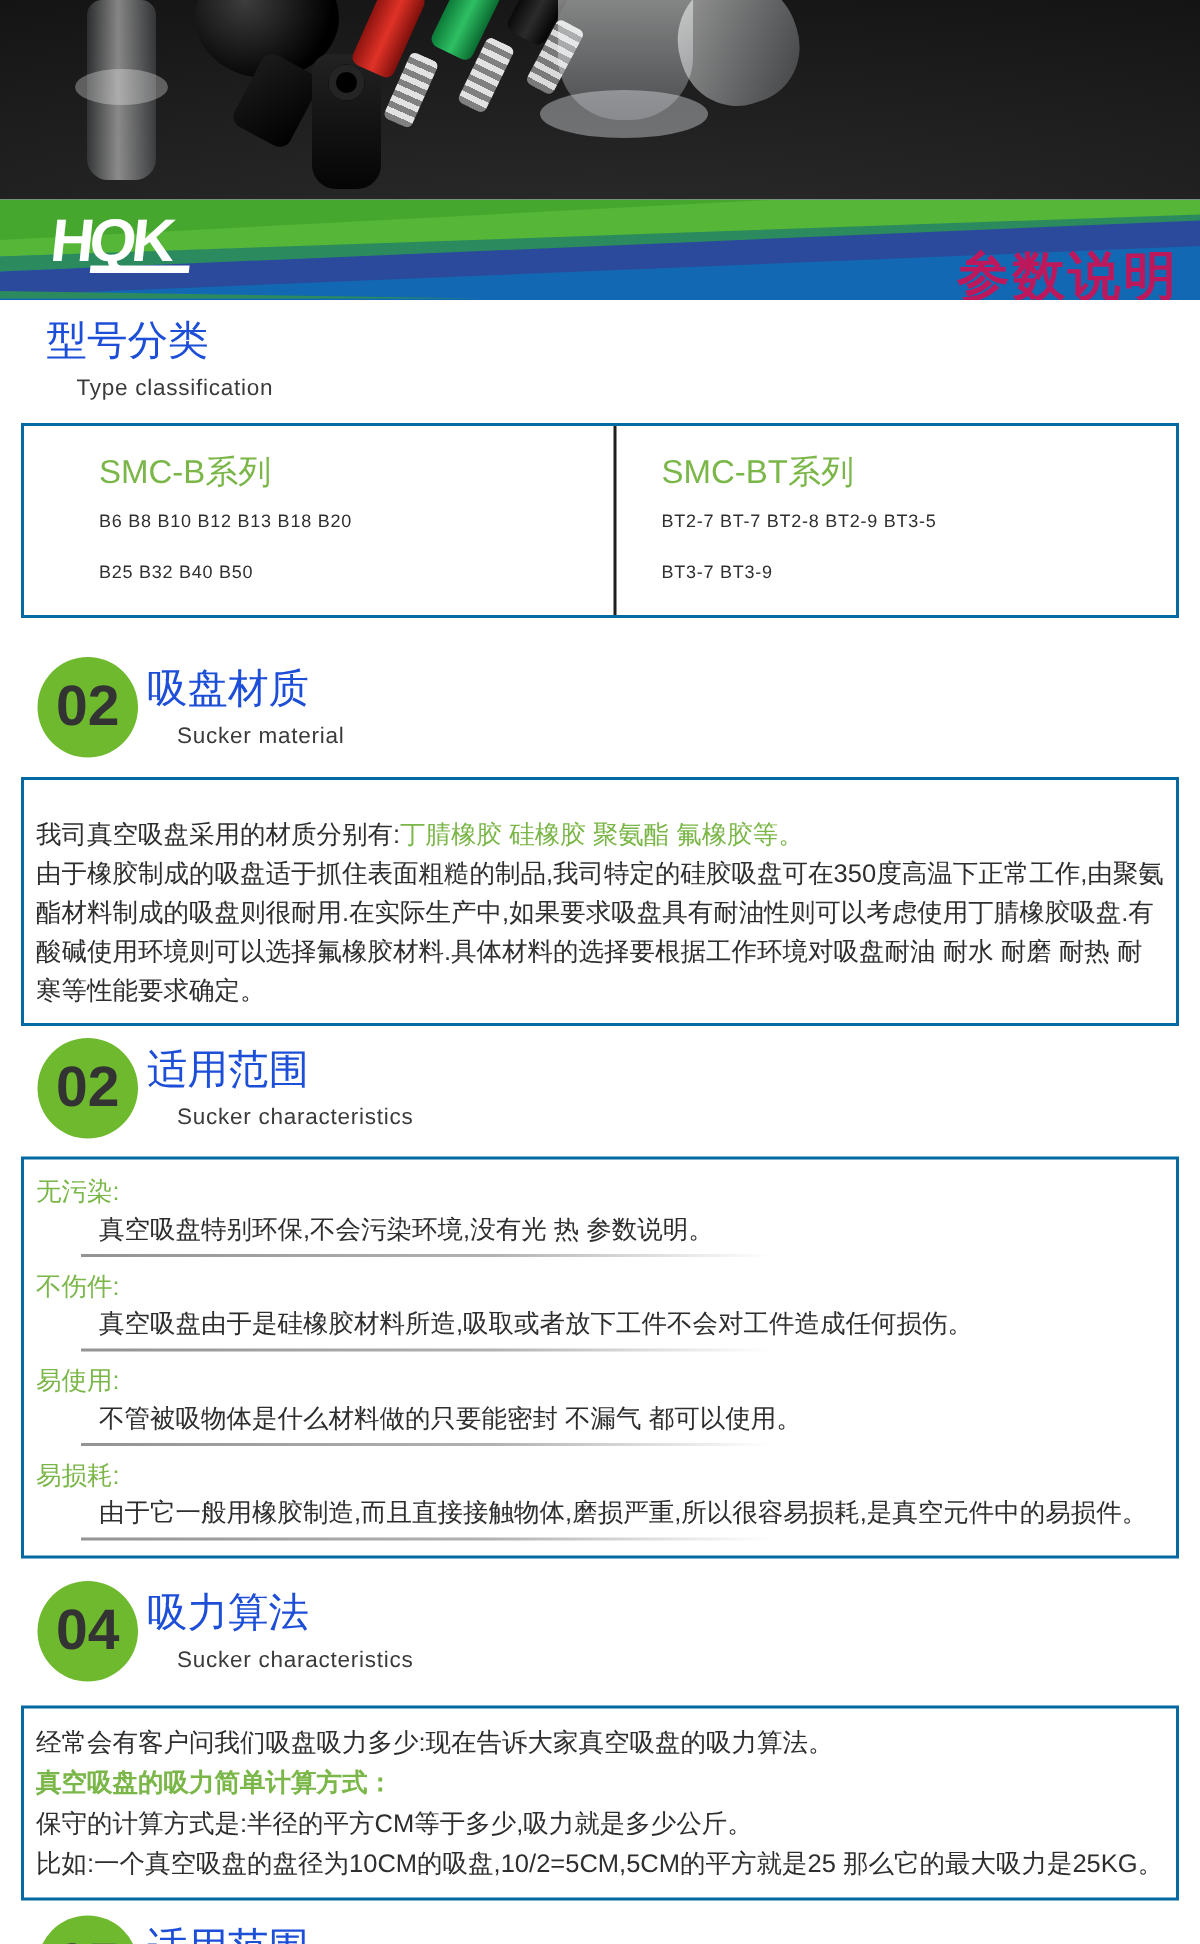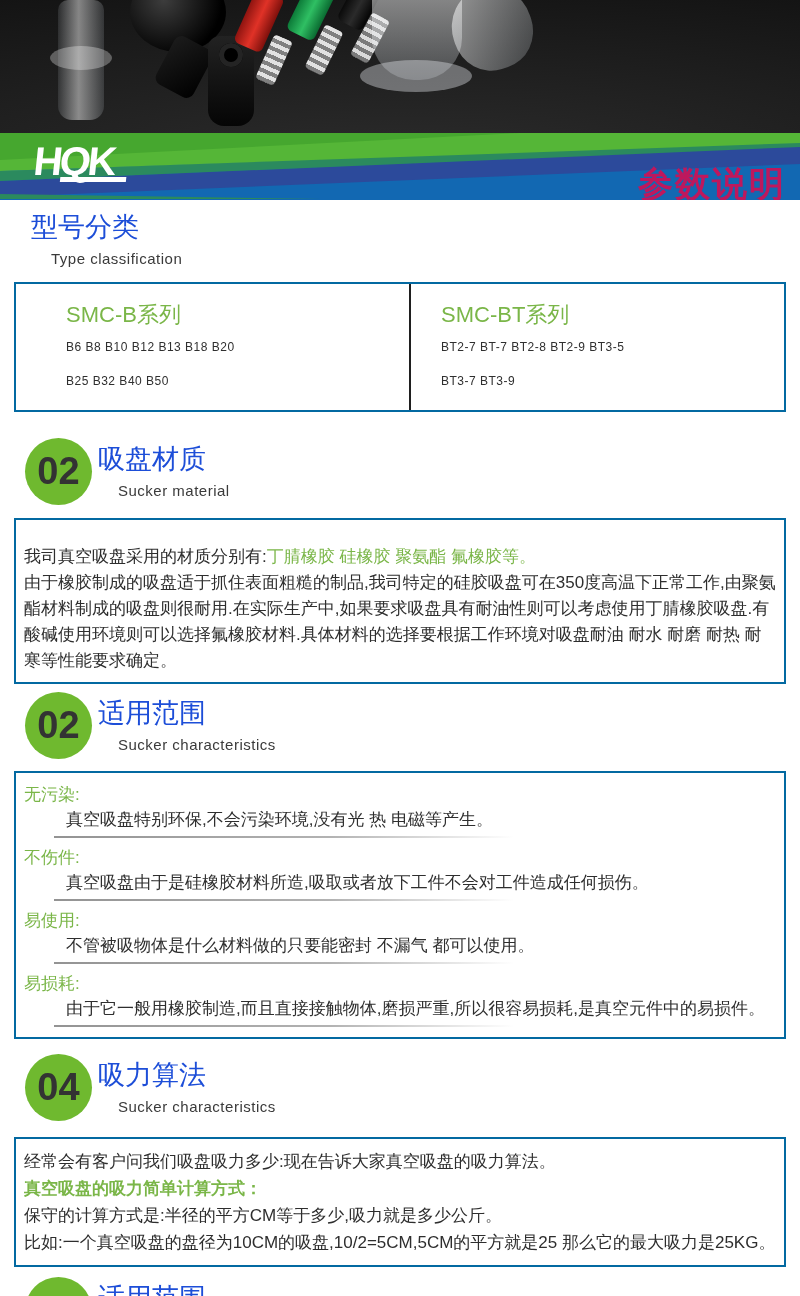--- a/index.html
+++ b/index.html
@@ -171,21 +171,21 @@
   </div>
   <div class="sec-titles">
     <div class="sec-title">适用范围</div>
     <div class="sec-sub">Sucker characteristics</div>
   </div>
 </div>
 
 <div class="box feat">
   <div>
     <div class="feat-title">无污染:</div>
-    <div class="feat-desc">真空吸盘特别环保,不会污染环境,没有光 热 电磁等产生。</div>
+    <div class="feat-desc">真空吸盘特别环保,不会污染环境,没有光 热 参数说明。</div>
     <div class="feat-div"></div>
   </div>
   <div>
     <div class="feat-title">不伤件:</div>
     <div class="feat-desc">真空吸盘由于是硅橡胶材料所造,吸取或者放下工件不会对工件造成任何损伤。</div>
     <div class="feat-div"></div>
   </div>
   <div>
     <div class="feat-title">易使用:</div>
     <div class="feat-desc">不管被吸物体是什么材料做的只要能密封 不漏气 都可以使用。</div>

